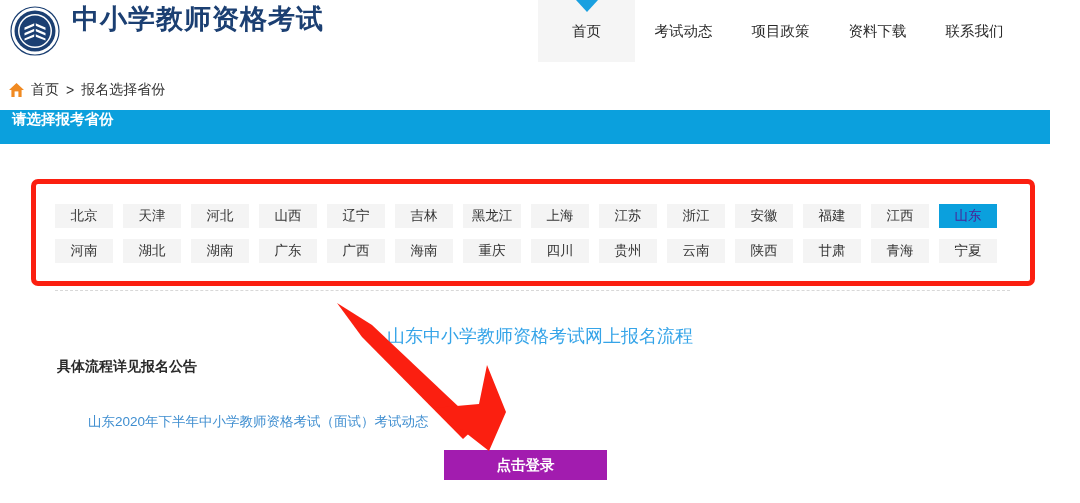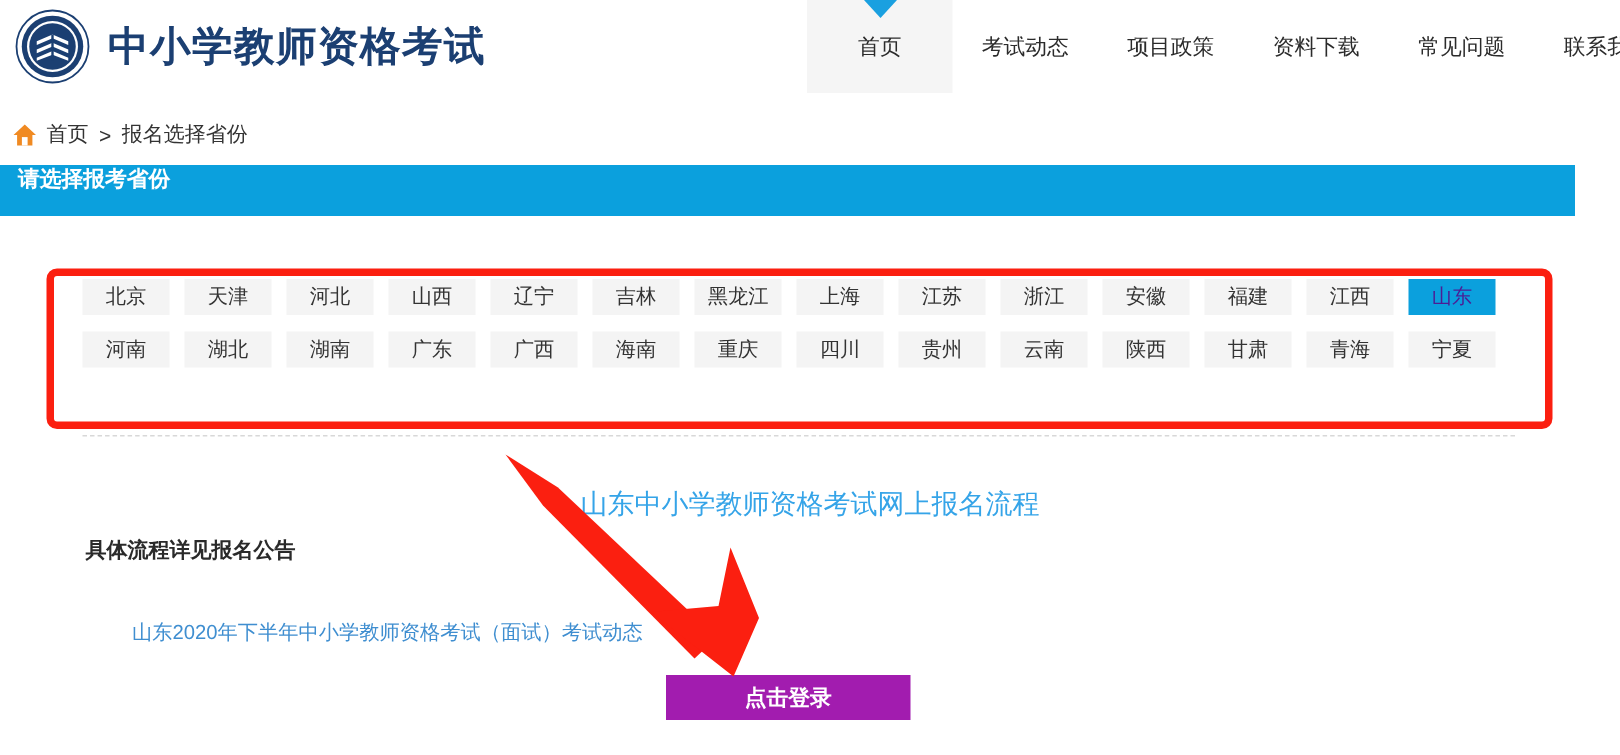--- a/index.html
+++ b/index.html
@@ -20,21 +20,20 @@
   .header {
     position: relative;
     height: 62px;
     width: 1080px;
   }
   .brand {
     position: absolute;
     left: 10px;
     top: 6px;
     display: flex;
-    align-items: center;
     gap: 12px;
   }
   .logo-mark {
     width: 50px;
     height: 50px;
     flex: 0 0 50px;
   }
   .brand-title {
     font-size: 27px;
     font-weight: bold;
@@ -122,21 +121,21 @@
     width: 1004px;
     height: 107px;
     border: 5px solid #fb1f10;
     border-radius: 7px;
     box-sizing: border-box;
     pointer-events: none;
   }
   .province-grid {
     position: absolute;
     left: 55px;
-    top: 186px;
+    top: 204px;
     width: 960px;
   }
   .province-row {
     display: flex;
     gap: 10px;
     margin-bottom: 11px;
   }
   .province {
     width: 58px;
     height: 24px;
@@ -252,23 +251,20 @@
       <span>首页</span>
     </div>
     <div class="nav-item">
       <span>考试动态</span>
     </div>
     <div class="nav-item">
       <span>项目政策</span>
     </div>
     <div class="nav-item">
       <span>资料下载</span>
-    </div>
-    <div class="nav-item">
-      <span>常见问题</span>
     </div>
     <div class="nav-item">
       <span>联系我们</span>
     </div>
   </nav>
 </div>
 
 <div class="breadcrumb">
   <span class="home-icon">
     <svg viewBox="0 0 17 16" width="17" height="16">

